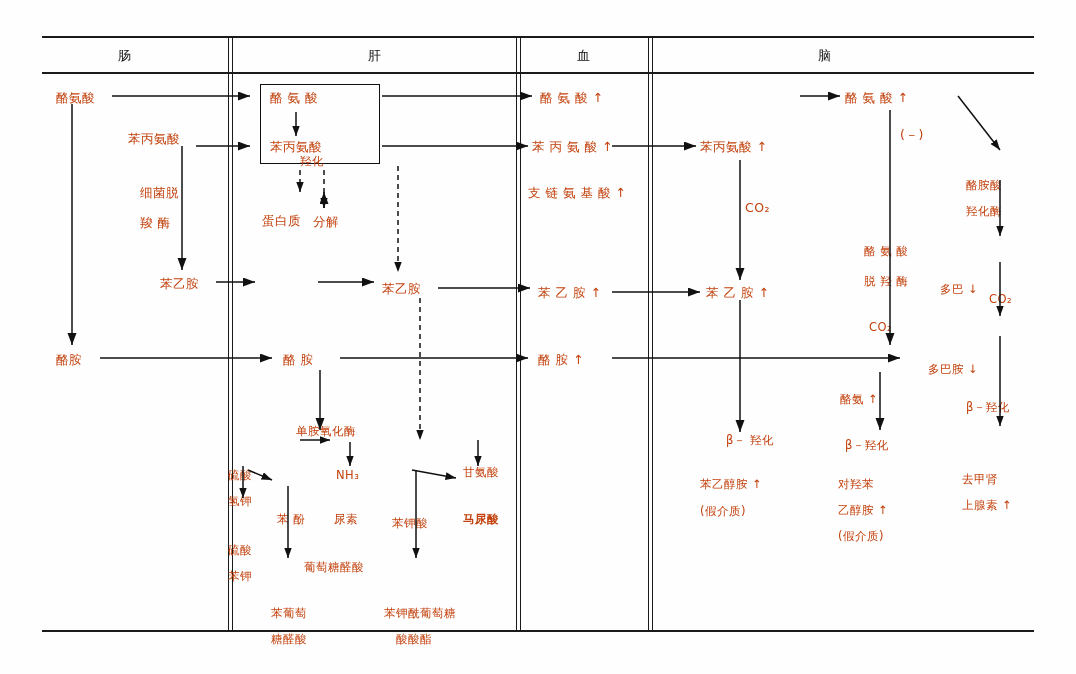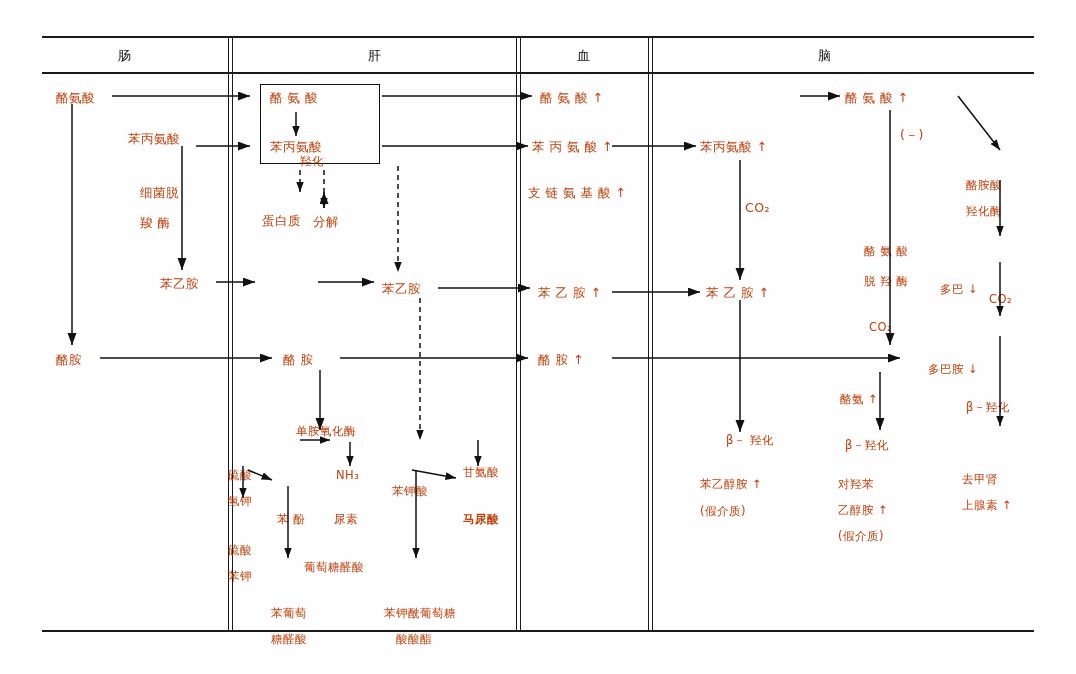--- a/index.html
+++ b/index.html
@@ -49,21 +49,21 @@
   <div class="lbl" style="left:246px;top:213px;margin-left:16px;">蛋白质</div>
   <div class="lbl" style="left:313px;top:214px;">分解</div>
   <div class="lbl" style="left:382px;top:281px;">苯乙胺</div>
   <div class="lbl" style="left:283px;top:352px;">酪   胺</div>
   <div class="lbl sm" style="left:296px;top:384px;">单胺氧化酶</div>
   <div class="lbl sm" style="left:228px;top:428px;">硫酸</div>
   <div class="lbl sm" style="left:228px;top:454px;">氢钾</div>
   <div class="lbl sm" style="left:336px;top:428px;">NH₃</div>
   <div class="lbl sm" style="left:277px;top:472px;">苯 酚</div>
   <div class="lbl sm" style="left:334px;top:472px;">尿素</div>
-  <div class="lbl sm" style="left:392px;top:444px;">苯钾酸</div>
+  <div class="lbl sm" style="left:392px;top:476px;">苯钾酸</div>
   <div class="lbl sm" style="left:463px;top:425px;">甘氨酸</div>
   <div class="lbl sm" style="left:463px;top:472px;font-weight:bold;">马尿酸</div>
   <div class="lbl sm" style="left:228px;top:503px;">硫酸</div>
   <div class="lbl sm" style="left:228px;top:529px;">苯钾</div>
   <div class="lbl sm" style="left:304px;top:520px;">葡萄糖醛酸</div>
   <div class="lbl sm" style="left:271px;top:566px;">苯葡萄</div>
   <div class="lbl sm" style="left:271px;top:592px;">糖醛酸</div>
   <div class="lbl sm" style="left:384px;top:566px;">苯钾酰葡萄糖</div>
   <div class="lbl sm" style="left:396px;top:592px;">酸酸酯</div>
 

